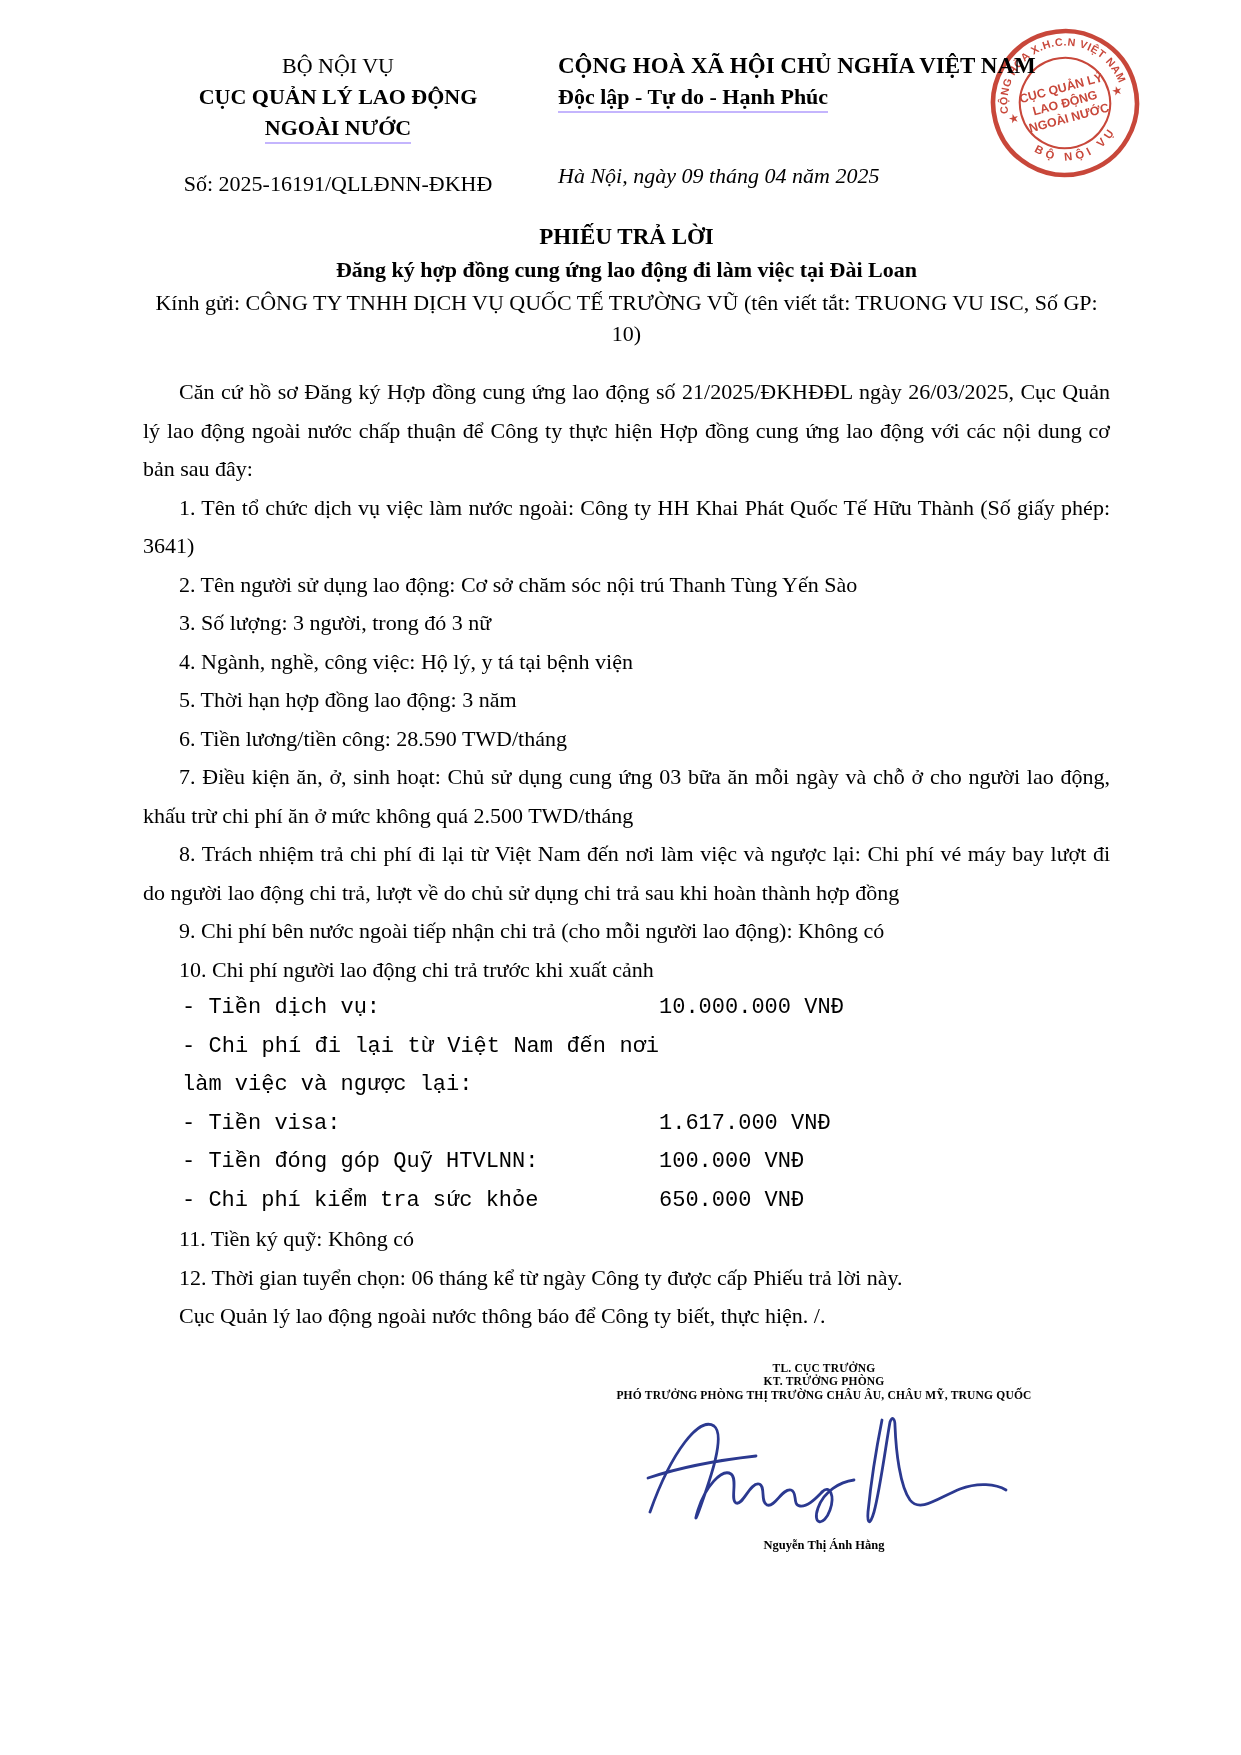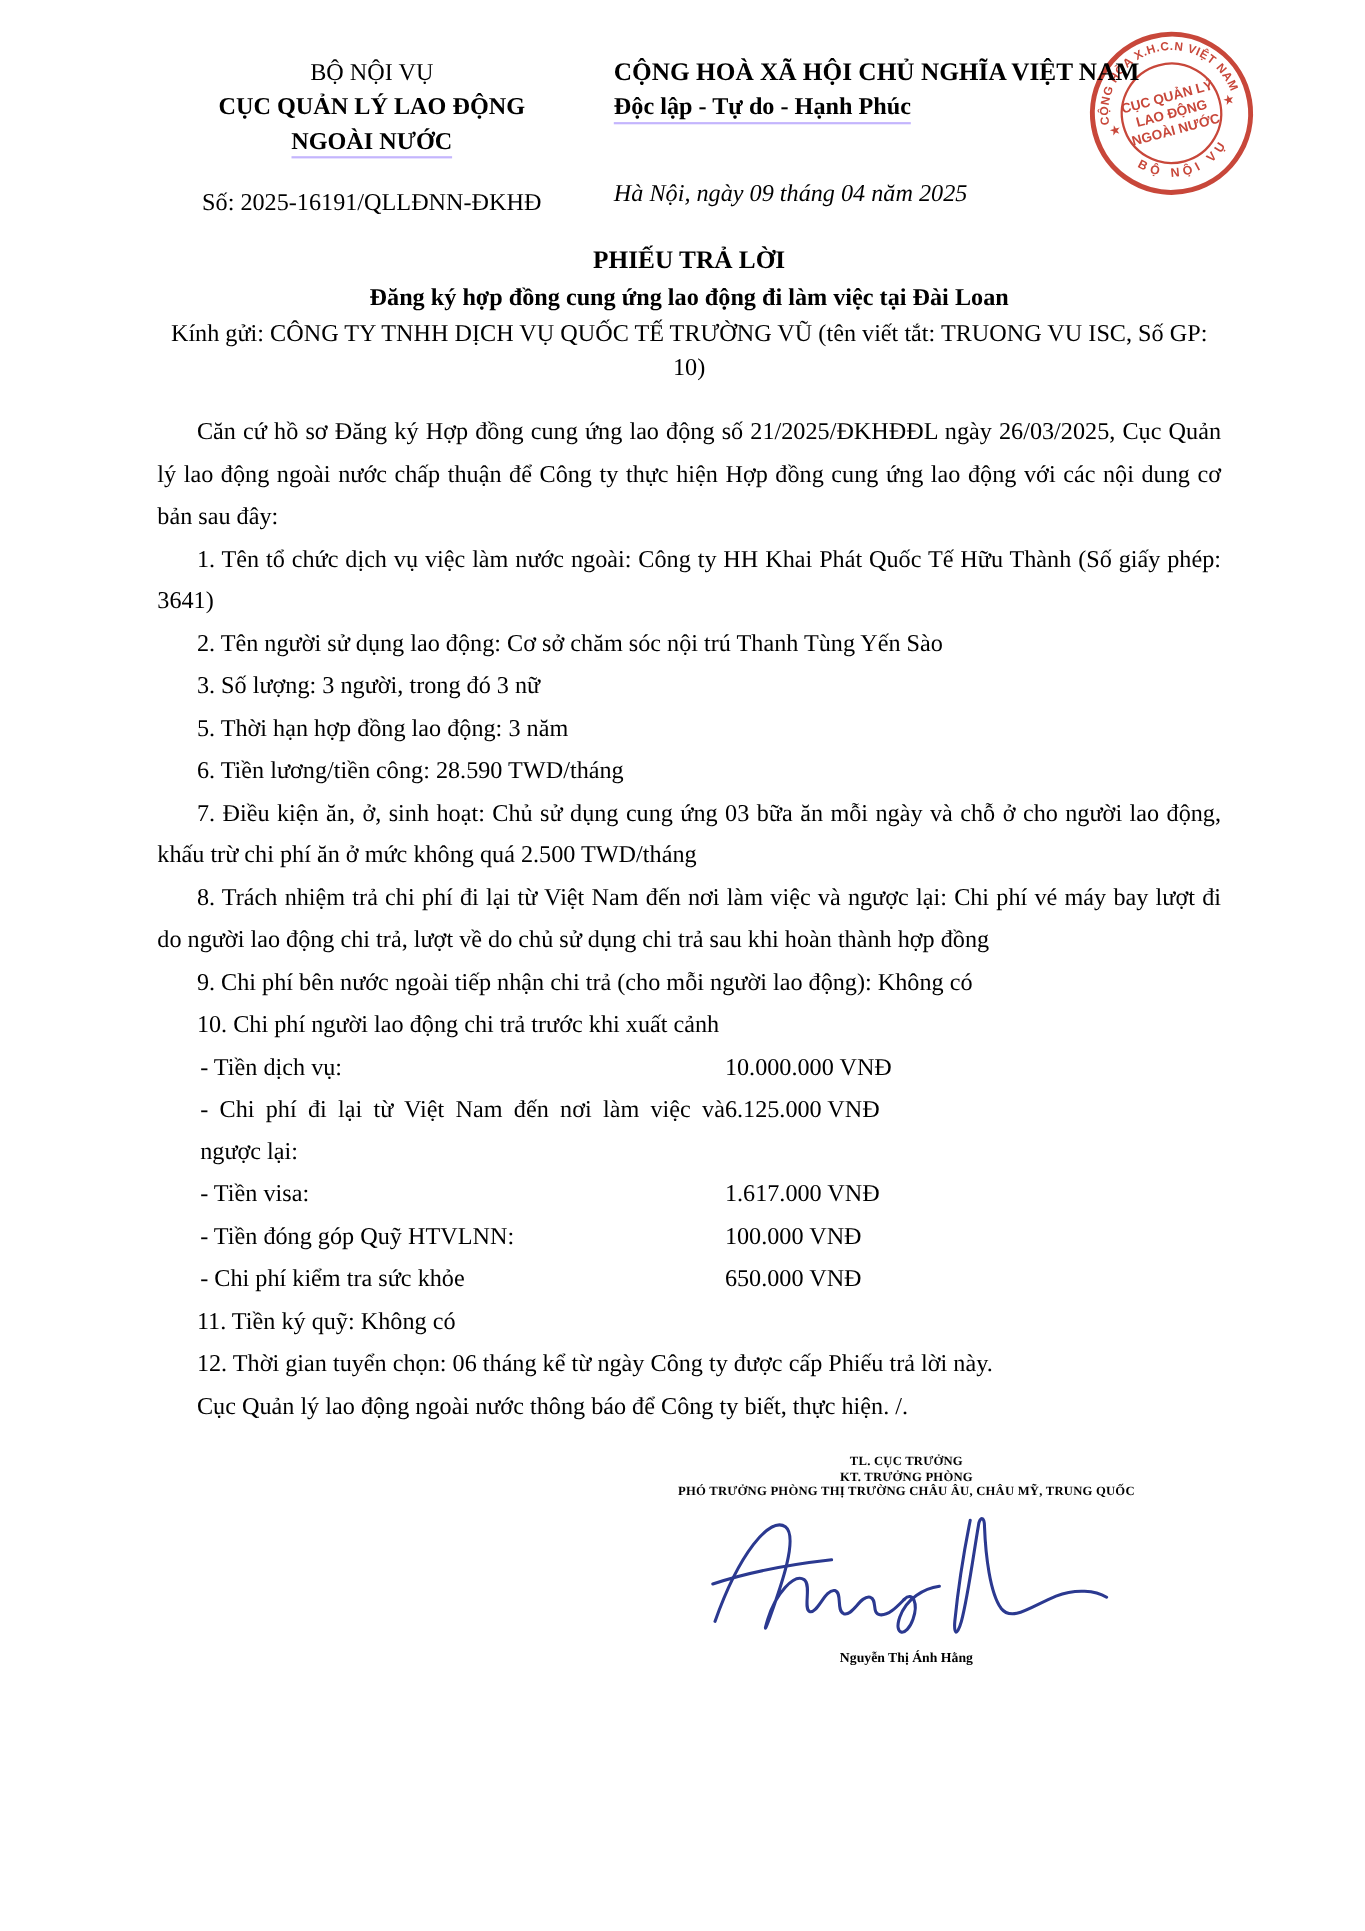--- a/index.html
+++ b/index.html
@@ -33,21 +33,21 @@
   
   .title-block{margin-top:22px;text-align:center;}
   .title-main{font-weight:bold;font-size:23px;line-height:32px;}
   .title-sub{font-weight:bold;font-size:22px;line-height:33px;}
   .recipient{font-size:22px;line-height:31px;margin-top:1px;}
 
   
   .body-text{margin-top:24px;font-size:22px;line-height:38.5px;text-align:justify;}
   .body-text p{margin:0;text-indent:36px;}
 
-  .fee-table{width:100%;}
+  .fee-table{width:100%;font-family:Liberation Mono, monospace;}
   .fee-row{display:flex;}
   .fee-label{width:516px;padding-left:39px;box-sizing:border-box;}
   .fee-value{flex:1;}
 
   
   .sig-block{width:460px;margin:26px 56px 0 auto;text-align:center;}
   .sig-caption{font-weight:bold;font-size:11.5px;line-height:13.5px;letter-spacing:.2px;}
   .sig-svg{display:block;margin:8px auto 0;}
   .signer-name{font-weight:bold;font-size:12.5px;margin-top:4px;}
 </style>
@@ -100,35 +100,35 @@
       <div class="title-main">PHIẾU TRẢ LỜI</div>
       <div class="title-sub">Đăng ký hợp đồng cung ứng lao động đi làm việc tại Đài Loan</div>
       <div class="recipient">Kính gửi: CÔNG TY TNHH DỊCH VỤ QUỐC TẾ TRƯỜNG VŨ (tên viết tắt: TRUONG VU ISC, Số GP: 10)</div>
     </div>
 
     <div class="body-text">
       <p>Căn cứ hồ sơ Đăng ký Hợp đồng cung ứng lao động số 21/2025/ĐKHĐĐL ngày 26/03/2025, Cục Quản lý lao động ngoài nước chấp thuận để Công ty thực hiện Hợp đồng cung ứng lao động với các nội dung cơ bản sau đây:</p>
       <p>1. Tên tổ chức dịch vụ việc làm nước ngoài: Công ty HH Khai Phát Quốc Tế Hữu Thành (Số giấy phép: 3641)</p>
       <p>2. Tên người sử dụng lao động: Cơ sở chăm sóc nội trú Thanh Tùng Yến Sào</p>
       <p>3. Số lượng: 3 người, trong đó 3 nữ</p>
+      <p>4. Ngành, nghề, công việc: Hộ lý, y tá tại bệnh viện</p>
       <p>5. Thời hạn hợp đồng lao động: 3 năm</p>
       <p>6. Tiền lương/tiền công: 28.590 TWD/tháng</p>
       <p>7. Điều kiện ăn, ở, sinh hoạt: Chủ sử dụng cung ứng 03 bữa ăn mỗi ngày và chỗ ở cho người lao động, khấu trừ chi phí ăn ở mức không quá 2.500 TWD/tháng</p>
       <p>8. Trách nhiệm trả chi phí đi lại từ Việt Nam đến nơi làm việc và ngược lại: Chi phí vé máy bay lượt đi do người lao động chi trả, lượt về do chủ sử dụng chi trả sau khi hoàn thành hợp đồng</p>
       <p>9. Chi phí bên nước ngoài tiếp nhận chi trả (cho mỗi người lao động): Không có</p>
       <p>10. Chi phí người lao động chi trả trước khi xuất cảnh</p>
 
       <div class="fee-table">
         <div class="fee-row">
           <span class="fee-label">- Tiền dịch vụ:</span>
           <span class="fee-value">10.000.000 VNĐ</span>
         </div>
         <div class="fee-row">
           <span class="fee-label">- Chi phí đi lại từ Việt Nam đến nơi làm việc và ngược lại:</span>
-          <span class="fee-value">6.125.000 VNĐ</span>
         </div>
         <div class="fee-row">
           <span class="fee-label">- Tiền visa:</span>
           <span class="fee-value">1.617.000 VNĐ</span>
         </div>
         <div class="fee-row">
           <span class="fee-label">- Tiền đóng góp Quỹ HTVLNN:</span>
           <span class="fee-value">100.000 VNĐ</span>
         </div>
         <div class="fee-row">

